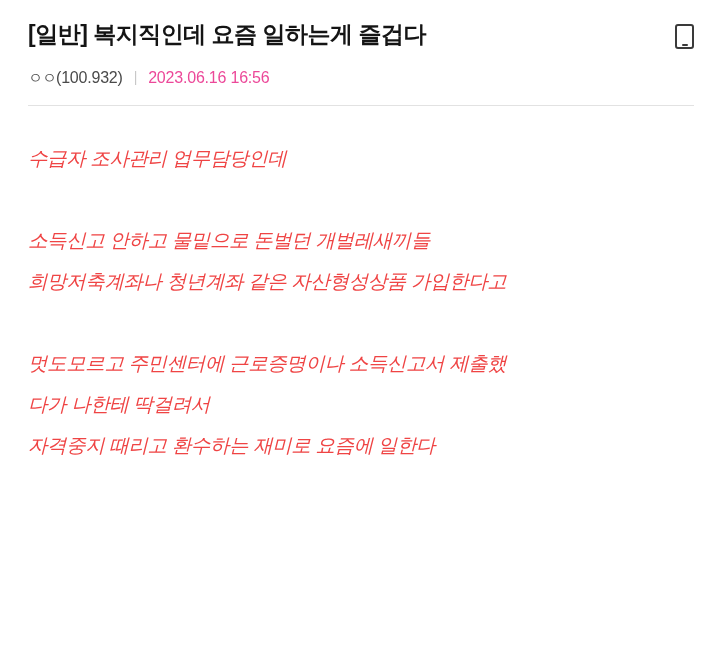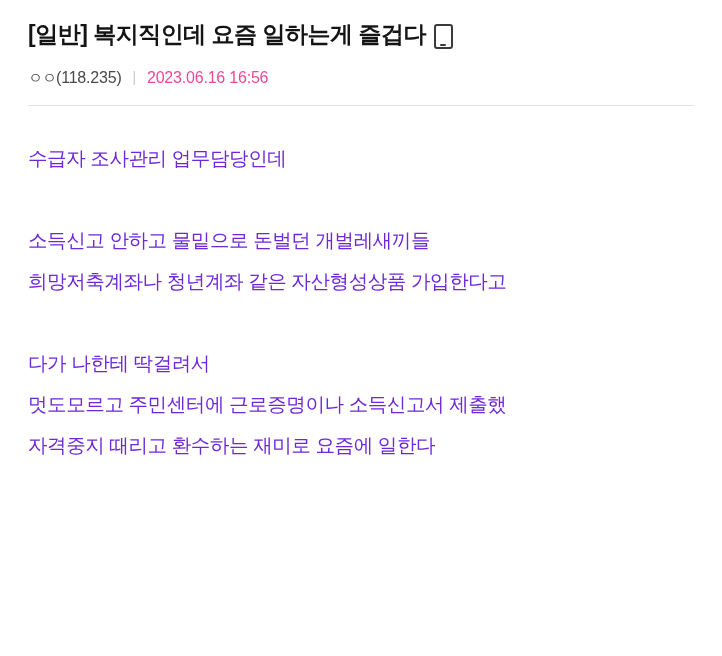--- a/index.html
+++ b/index.html
@@ -24,20 +24,21 @@
 
   
   .post-header {
     padding-top: 2px;
   }
   .title-row {
     display: flex;
     align-items: center;
     gap: 8px;
     white-space: nowrap;
+    justify-content: space-between;
   }
   .post-title {
     font-size: 23px;
     font-weight: bold;
     color: #141414;
     letter-spacing: -0.5px;
     line-height: 1.3;
   }
   .mobile-icon {
     display: inline-block;
@@ -90,22 +91,23 @@
     margin-top: 17px;
     border-top: 1px solid #e2e2e2;
     width: 100%;
   }
 
   
   .post-body {
     margin-top: 32px;
     font-size: 19.5px;
     line-height: 41px;
-    color: #6d28d9;
+    color: #ef4444;
     letter-spacing: -0.4px;
+    font-style: italic;
   }
   .para {
     margin: 0;
   }
   .spacer {
     height: 41px;
   }
 </style>
 </head>
 <body>
@@ -113,33 +115,33 @@
 <div class="page">
 
   <div class="post-header">
     <div class="title-row">
       <span class="post-title">[일반] 복지직인데 요즘 일하는게 즐겁다</span>
       <span class="mobile-icon"></span>
     </div>
 
     <div class="meta-row">
       <span class="meta-eyes">ㅇㅇ</span>
-      <span class="meta-author">(118.235)</span>
+      <span class="meta-author">(100.932)</span>
       <span class="meta-sep">|</span>
       <span class="meta-date">2023.06.16 16:56</span>
     </div>
 
     <div class="divider"></div>
   </div>
 
   <div class="post-body">
     <p class="para">수급자 조사관리 업무담당인데</p>
     <div class="spacer"></div>
     <p class="para">소득신고 안하고 물밑으로 돈벌던 개벌레새끼들</p>
     <p class="para">희망저축계좌나 청년계좌 같은 자산형성상품 가입한다고</p>
     <div class="spacer"></div>
+    <p class="para">멋도모르고 주민센터에 근로증명이나 소득신고서 제출했</p>
     <p class="para">다가 나한테 딱걸려서</p>
-    <p class="para">멋도모르고 주민센터에 근로증명이나 소득신고서 제출했</p>
     <p class="para">자격중지 때리고 환수하는 재미로 요즘에 일한다</p>
     <div class="spacer"></div>
   </div>
 
 </div>
 
 </body></html>

